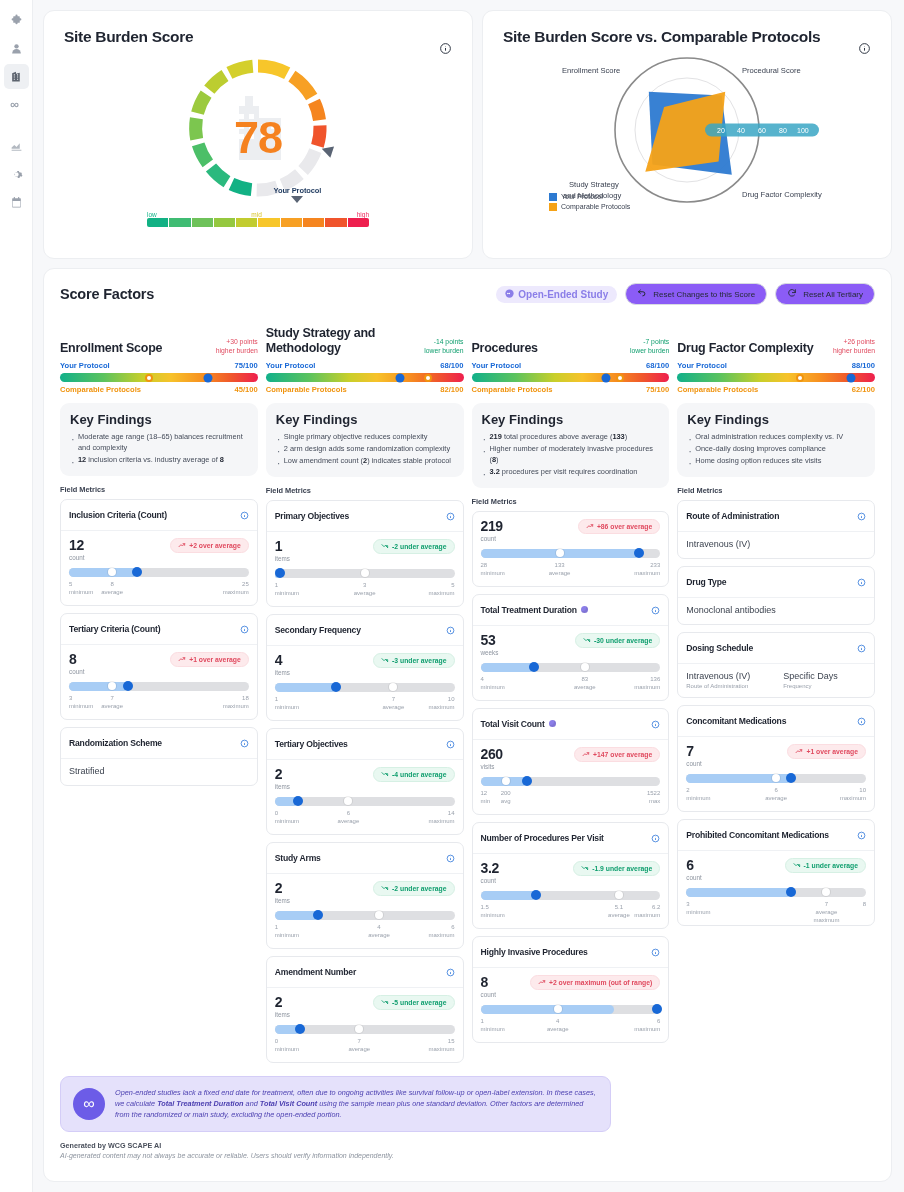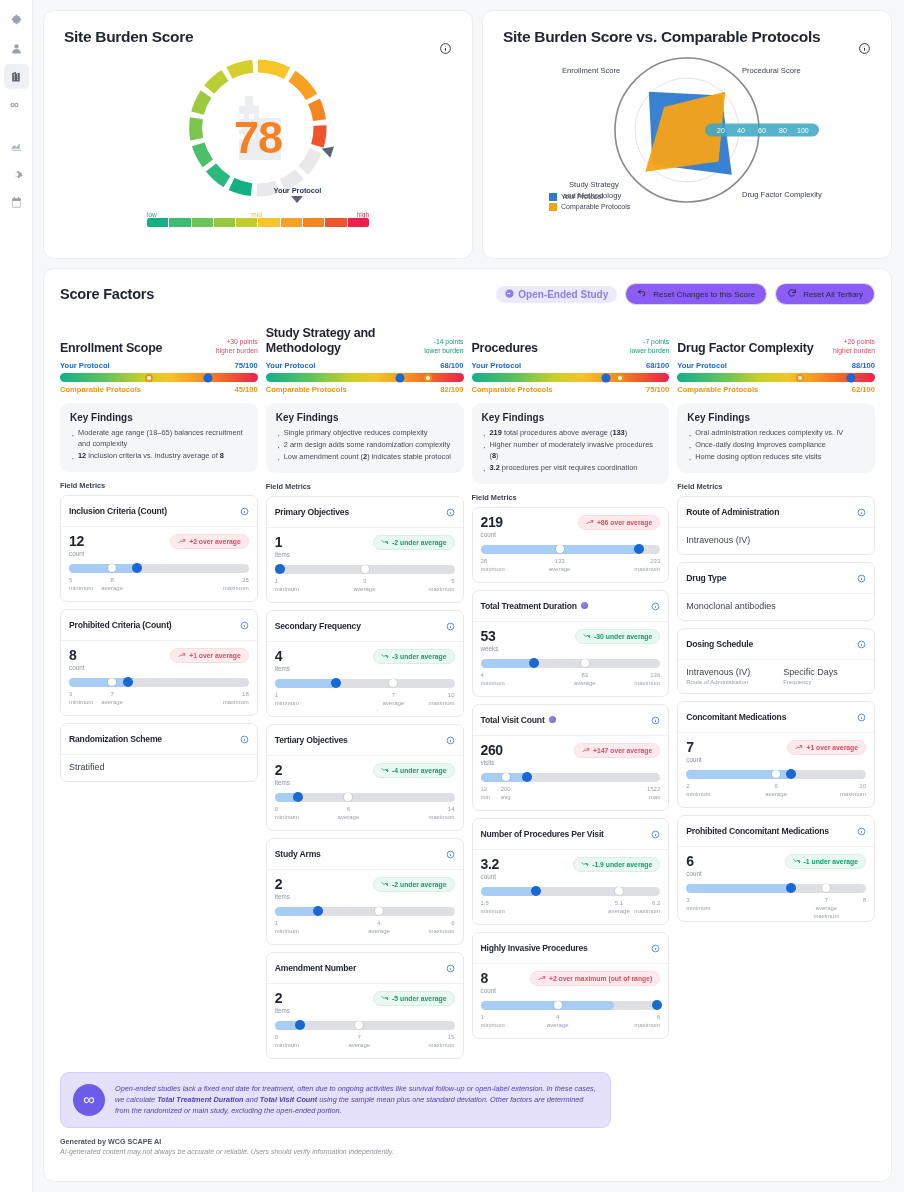--- a/index.html
+++ b/index.html
@@ -88,21 +88,21 @@
   .bar-row.ours { color:#1868d6; }
   .bar-row.comp { color:#f0940f; }
   .grad-bar { position:relative; height:9px; border-radius:6px; margin:3px 0;
               background: linear-gradient(90deg,#11b08a 0%,#5cc35e 22%,#c9cf2a 42%,#f7c22a 56%,#f79020 72%,#f0592b 86%,#ee1f4e 100%); }
   .dot-blue { position:absolute; top:50%; width:9px; height:9px; border-radius:50%;
               background:#1868d6; transform:translate(-50%,-50%); }
   .ring-w { position:absolute; top:50%; width:8px; height:8px; border-radius:50%;
             background:#fff; border:2px solid #f0940f; transform:translate(-50%,-50%); }
 
   .kf { background:#f5f6f8; border-radius:9px; padding:9px 10px; margin-top:9px; }
-  .kf h4 { font-size:10px; font-weight:bold; margin-bottom:5px; }
+  .kf h4 { font-size:13px; font-weight:bold; margin-bottom:5px; }
   .kf ul { list-style:none; }
   .kf li { font-size:7.4px; line-height:1.48; color:#444b59; padding-left:8px; position:relative;
            margin-bottom:1px; }
   .kf li:before { content:"·"; position:absolute; left:1px; top:-1px; font-size:11px; color:#6b7280;}
   .kf b { font-weight:bold; color:#1f2430; }
 
   .fm-label { font-size:7.4px; font-weight:bold; color:#3a4150; margin:9px 0 5px; }
 
   .mcard { border:1px solid #e7e9ed; border-radius:7px; background:#fff; margin-bottom:7px; }
   .mcard-h { display:flex; align-items:center; padding:6px 8px; border-bottom:1px solid #eff1f4; gap:4px;}
@@ -433,21 +433,21 @@
                 </div>
                 <div class="ticks">
                   <span style="left:0;transform:none;text-align:left">5<em>minimum</em></span>
                   <span style="left:24%">8<em>average</em></span>
                   <span style="right:0;left:auto;transform:none;text-align:right">25<em>maximum</em></span>
                 </div>
               </div>
             </div>
             <div class="mcard">
               <div class="mcard-h">
-                <div class="mcard-t">Prohibited Criteria (Count)</div>
+                <div class="mcard-t">Tertiary Criteria (Count)</div>
                 <span><svg width="9" height="9" viewBox="0 0 24 24" fill="none" stroke="#1868d6" stroke-width="1.9">
                     <circle cx="12" cy="12" r="9"></circle>
                     <path d="M12 11v5M12 7.6v.6"></path>
                   </svg></span>
               </div>
               <div class="mcard-b">
                 <div class="val-row">
                   <div>
                     <div class="val">8</div>
                     <div class="unit">count</div>

